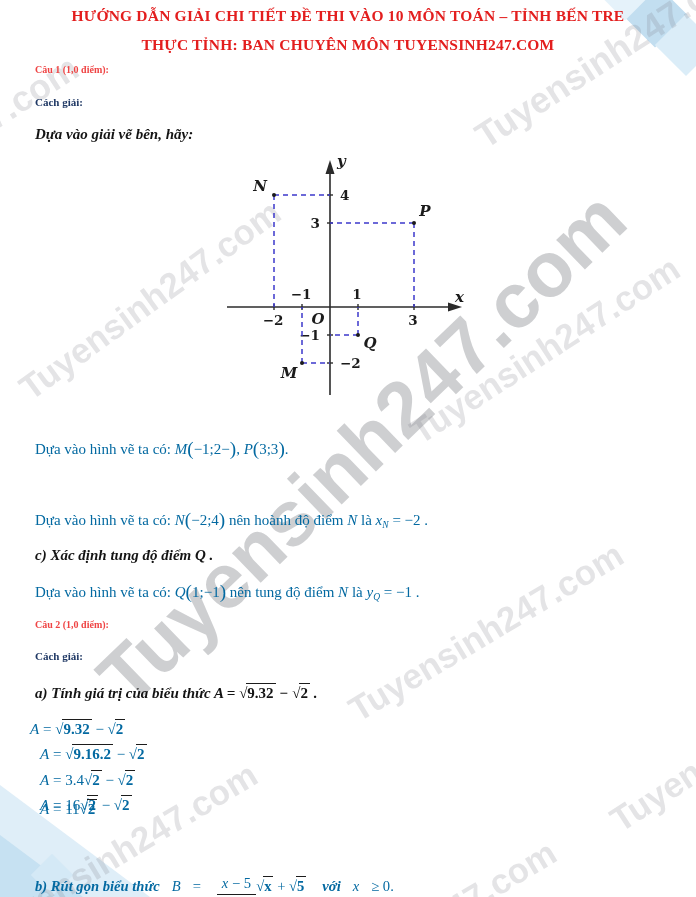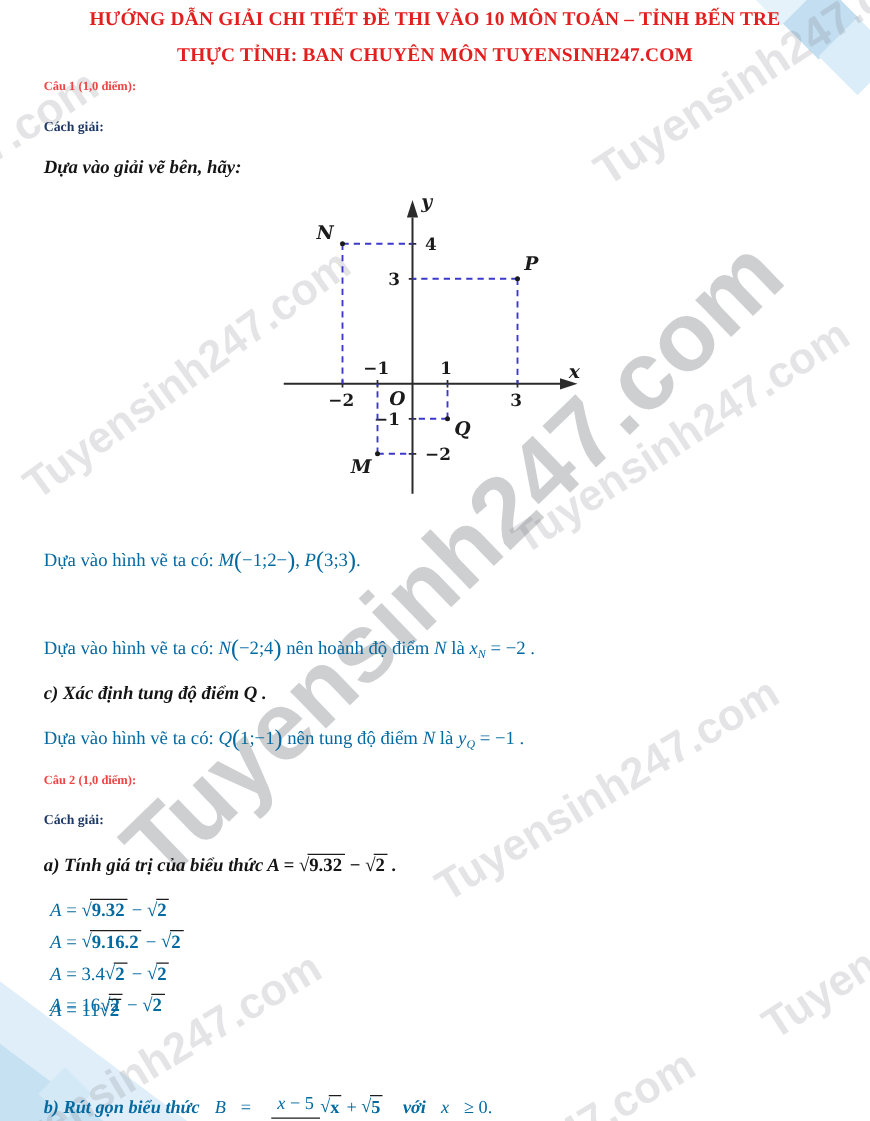--- a/index.html
+++ b/index.html
@@ -131,21 +131,21 @@
     <div class="line math" style="left:35px;top:438px;"><span class="txt">Dựa vào hình vẽ ta có:  </span><span class="var">M</span><span class="paren">(</span><span class="txt">−1;2−</span><span class="paren">)</span><span class="txt">,  </span><span class="var">P</span><span class="paren">(</span><span class="txt">3;3</span><span class="paren">)</span><span class="txt">.</span></div>
     <div class="line math" style="left:35px;top:509px;"><span class="txt">Dựa vào hình vẽ ta có:  </span><span class="var">N</span><span class="paren">(</span><span class="txt">−2;4</span><span class="paren">)</span><span class="txt"> nên hoành độ điểm  </span><span class="var">N</span><span class="txt">  là  </span><span class="var">x</span><span class="sub">N</span><span class="txt"> = −2 .</span></div>
     <div class="line bi-line" style="left:35px;top:547px;"><span class="bi">c) Xác định tung độ điểm </span><span class="var">Q</span><span class="bi"> .</span></div>
     <div class="line math" style="left:35px;top:581px;"><span class="txt">Dựa vào hình vẽ ta có:  </span><span class="var">Q</span><span class="paren">(</span><span class="txt">1;−1</span><span class="paren">)</span><span class="txt"> nên tung độ điểm  </span><span class="var">N</span><span class="txt">  là  </span><span class="var">y</span><span class="sub">Q</span><span class="txt"> = −1 .</span></div>
 
     <div class="line red" style="left:35px;top:619px;">Câu 2 (1,0 điểm):</div>
     <div class="line navy" style="left:35px;top:650px;">Cách giải:</div>
     <div class="line bi-line" style="left:35px;top:683px;"><span class="bi">a) Tính giá trị của biểu thức  </span><span class="var">A</span><span class="txt"> = </span><span class="sqrt"><span class="rsign">√</span><span class="rad">9.32</span></span><span class="txt"> − </span><span class="sqrt"><span class="rsign">√</span><span class="rad">2</span></span><span class="txt"> .</span></div>
 
     <div>
-        <div class="line math" style="left: 40px; top: 719px; text-align: center;"><span class="var">A</span><span class="txt"> = </span><span class="sqrt"><span class="rsign">√</span><span class="rad">9.32</span></span><span class="txt"> − </span><span class="sqrt"><span class="rsign">√</span><span class="rad">2</span></span></div>
+        <div class="line math" style="left: 30px; top: 719px; text-align: center;"><span class="var">A</span><span class="txt"> = </span><span class="sqrt"><span class="rsign">√</span><span class="rad">9.32</span></span><span class="txt"> − </span><span class="sqrt"><span class="rsign">√</span><span class="rad">2</span></span></div>
         <div class="line math" style="left: 40px; top: 744.4px;"><span class="var">A</span><span class="txt"> = </span><span class="sqrt"><span class="rsign">√</span><span class="rad">9.16.2</span></span><span class="txt"> − </span><span class="sqrt"><span class="rsign">√</span><span class="rad">2</span></span></div>
         <div class="line math" style="left: 40px; top: 769.8px;"><span class="var">A</span><span class="txt"> = 3.4</span><span class="sqrt"><span class="rsign">√</span><span class="rad">2</span></span><span class="txt"> − </span><span class="sqrt"><span class="rsign">√</span><span class="rad">2</span></span></div>
         <div class="line math" style="left: 40px; top: 795.2px;"><span class="var">A</span><span class="txt"> = 16</span><span class="sqrt"><span class="rsign">√</span><span class="rad">2</span></span><span class="txt"> − </span><span class="sqrt"><span class="rsign">√</span><span class="rad">2</span></span></div>
         <div class="line math" style="left: 40px; top: 799px;"><span class="var">A</span><span class="txt"> = 11</span><span class="sqrt"><span class="rsign">√</span><span class="rad">2</span></span></div>
       </div>
 
     <div class="line" style="left:35px;top:845px;height:50px;display:flex;align-items:flex-end;gap:12px;">
         <span class="bi">b) Rút gọn biểu thức  </span>
         <span class="var">B</span>
         <span class="txt"> = </span>

